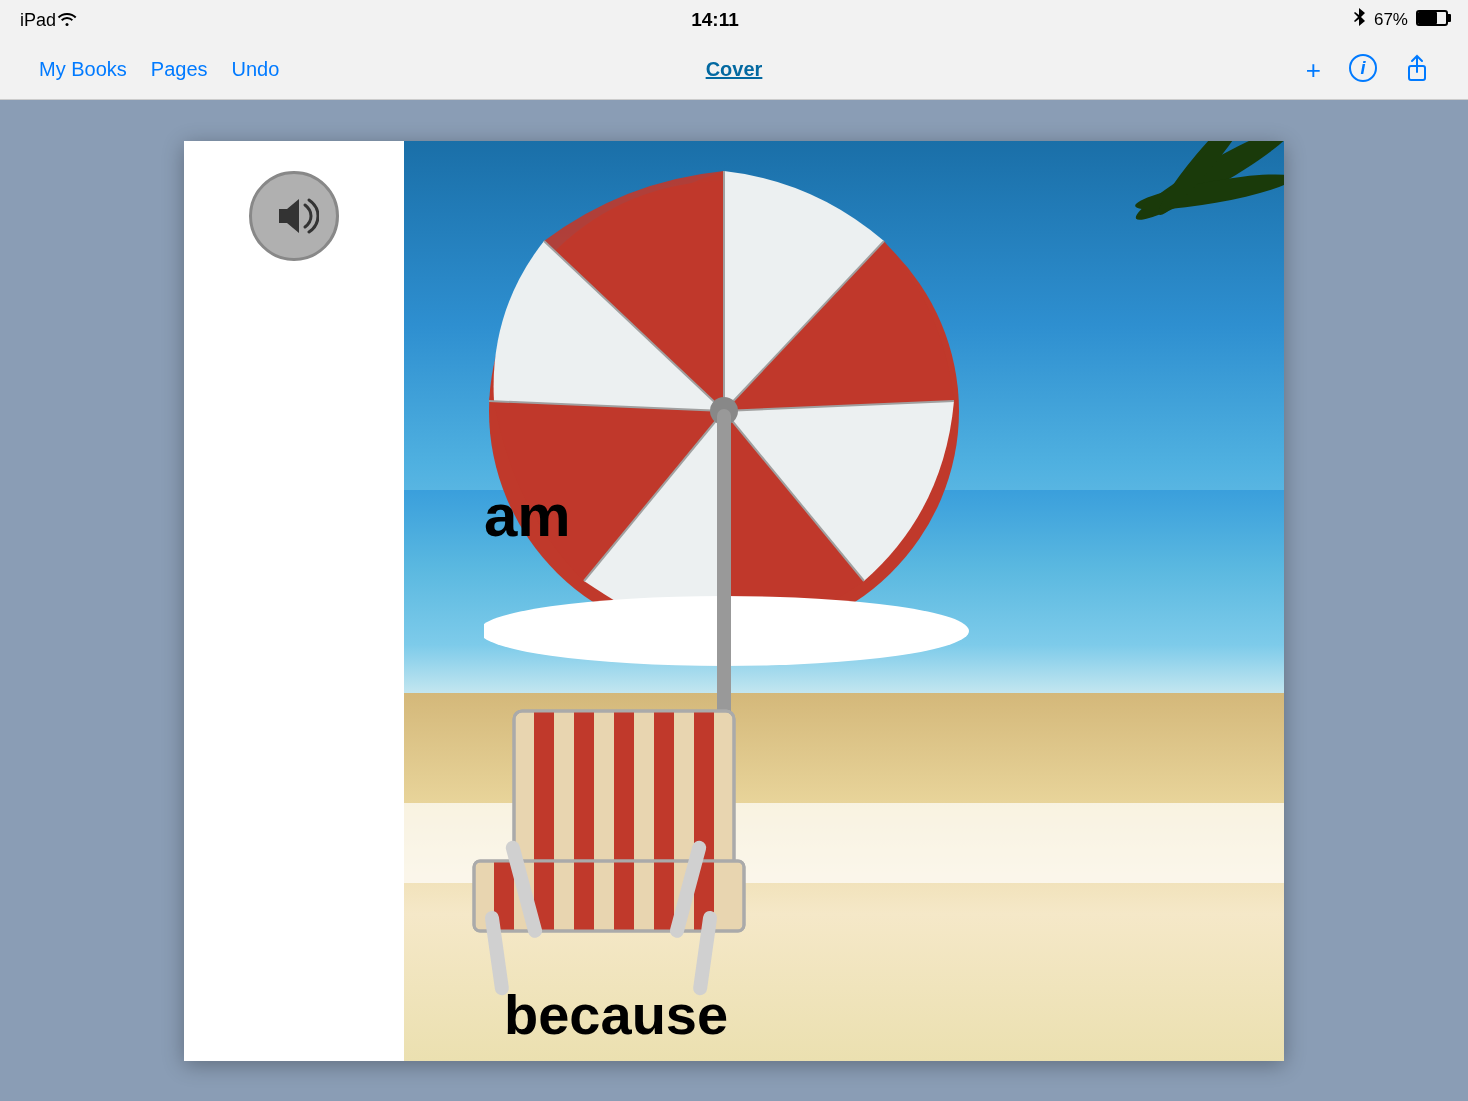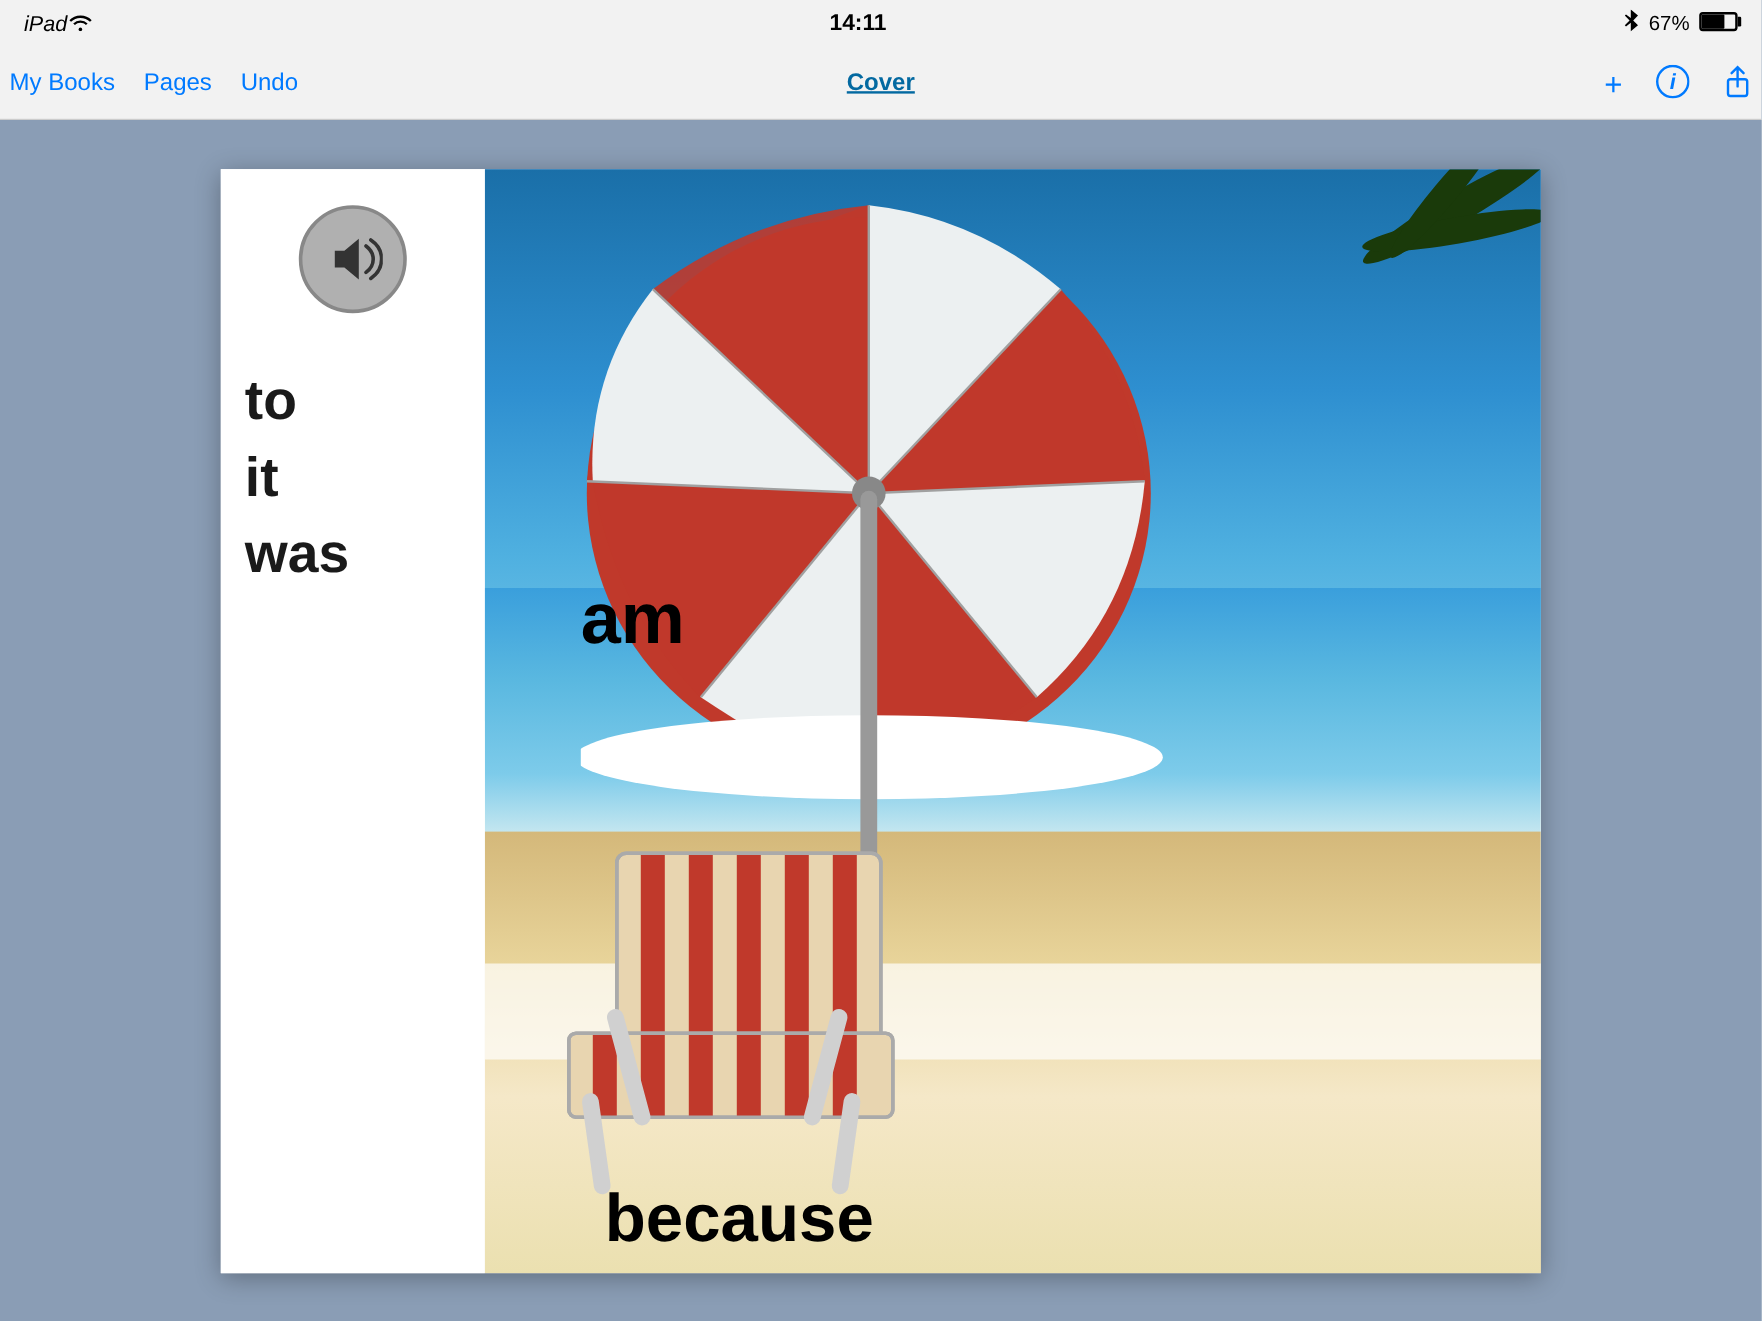--- a/index.html
+++ b/index.html
@@ -22,21 +22,20 @@
       justify-content: space-between;
       padding: 0 20px;
       font-size: 18px;
       font-weight: 500;
       color: #000;
     }
     .status-left {
       display: flex;
       align-items: center;
       gap: 0;
-      font-style: italic;
     }
     .status-right {
       display: flex;
       align-items: center;
       gap: 8px;
     }
     .battery-bar {
       width: 32px;
       height: 16px;
       border: 2px solid #000;
@@ -64,21 +63,21 @@
 
     
     .nav-bar {
       width: 100%;
       height: 60px;
       background: #f2f2f2;
       border-bottom: 1px solid #ccc;
       display: flex;
       align-items: center;
       justify-content: space-between;
-      padding: 0 8px;
+      padding: 0 39px;
     }
     .nav-left {
       display: flex;
       align-items: center;
       gap: 24px;
     }
     .nav-btn {
       color: #007aff;
       font-size: 20px;
       font-weight: 400;
@@ -348,25 +347,20 @@
   <div class="book-page">
 
     <div class="sidebar">
       <button class="audio-btn">
         <svg width="50" height="50" viewBox="0 0 50 50">
           <path d="M10 18v14h8l12 10V8L18 18H10z" fill="#333"></path>
           <path d="M36 14c4 3 6 7 6 11s-2 8-6 11" fill="none" stroke="#333" stroke-width="3" stroke-linecap="round"></path>
           <path d="M40 9c6 4 9 10 9 16s-3 12-9 16" fill="none" stroke="#333" stroke-width="3" stroke-linecap="round"></path>
         </svg>
       </button>
-      <div class="word-list">
-        <div class="word-item">to</div>
-        <div class="word-item">it</div>
-        <div class="word-item">was</div>
-      </div>
     </div>
 
     <div class="image-area">
       <div class="beach-scene">
 
         <div class="sky"></div>
 
         <div class="ocean"></div>
 
         <div class="palm-leaves">

